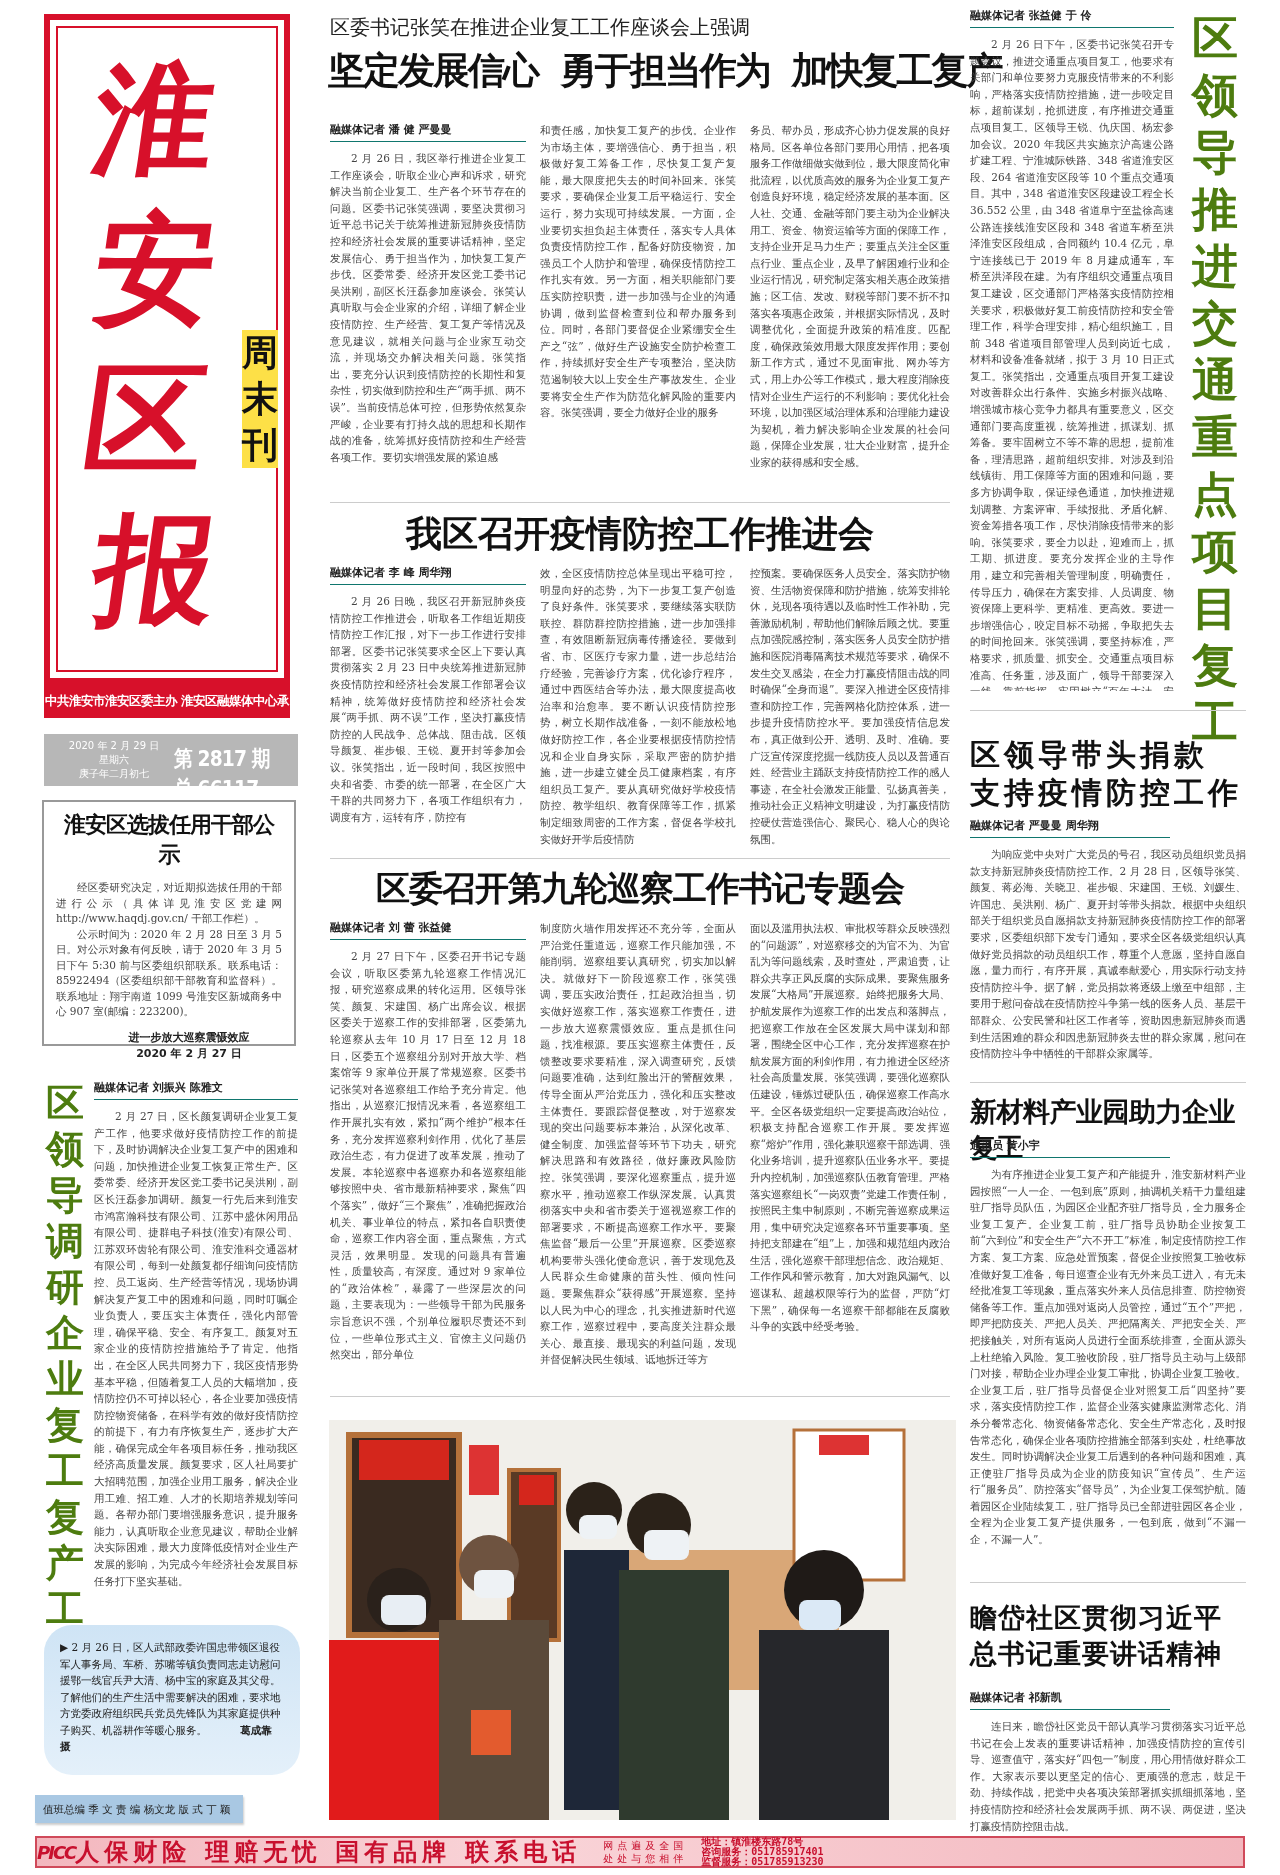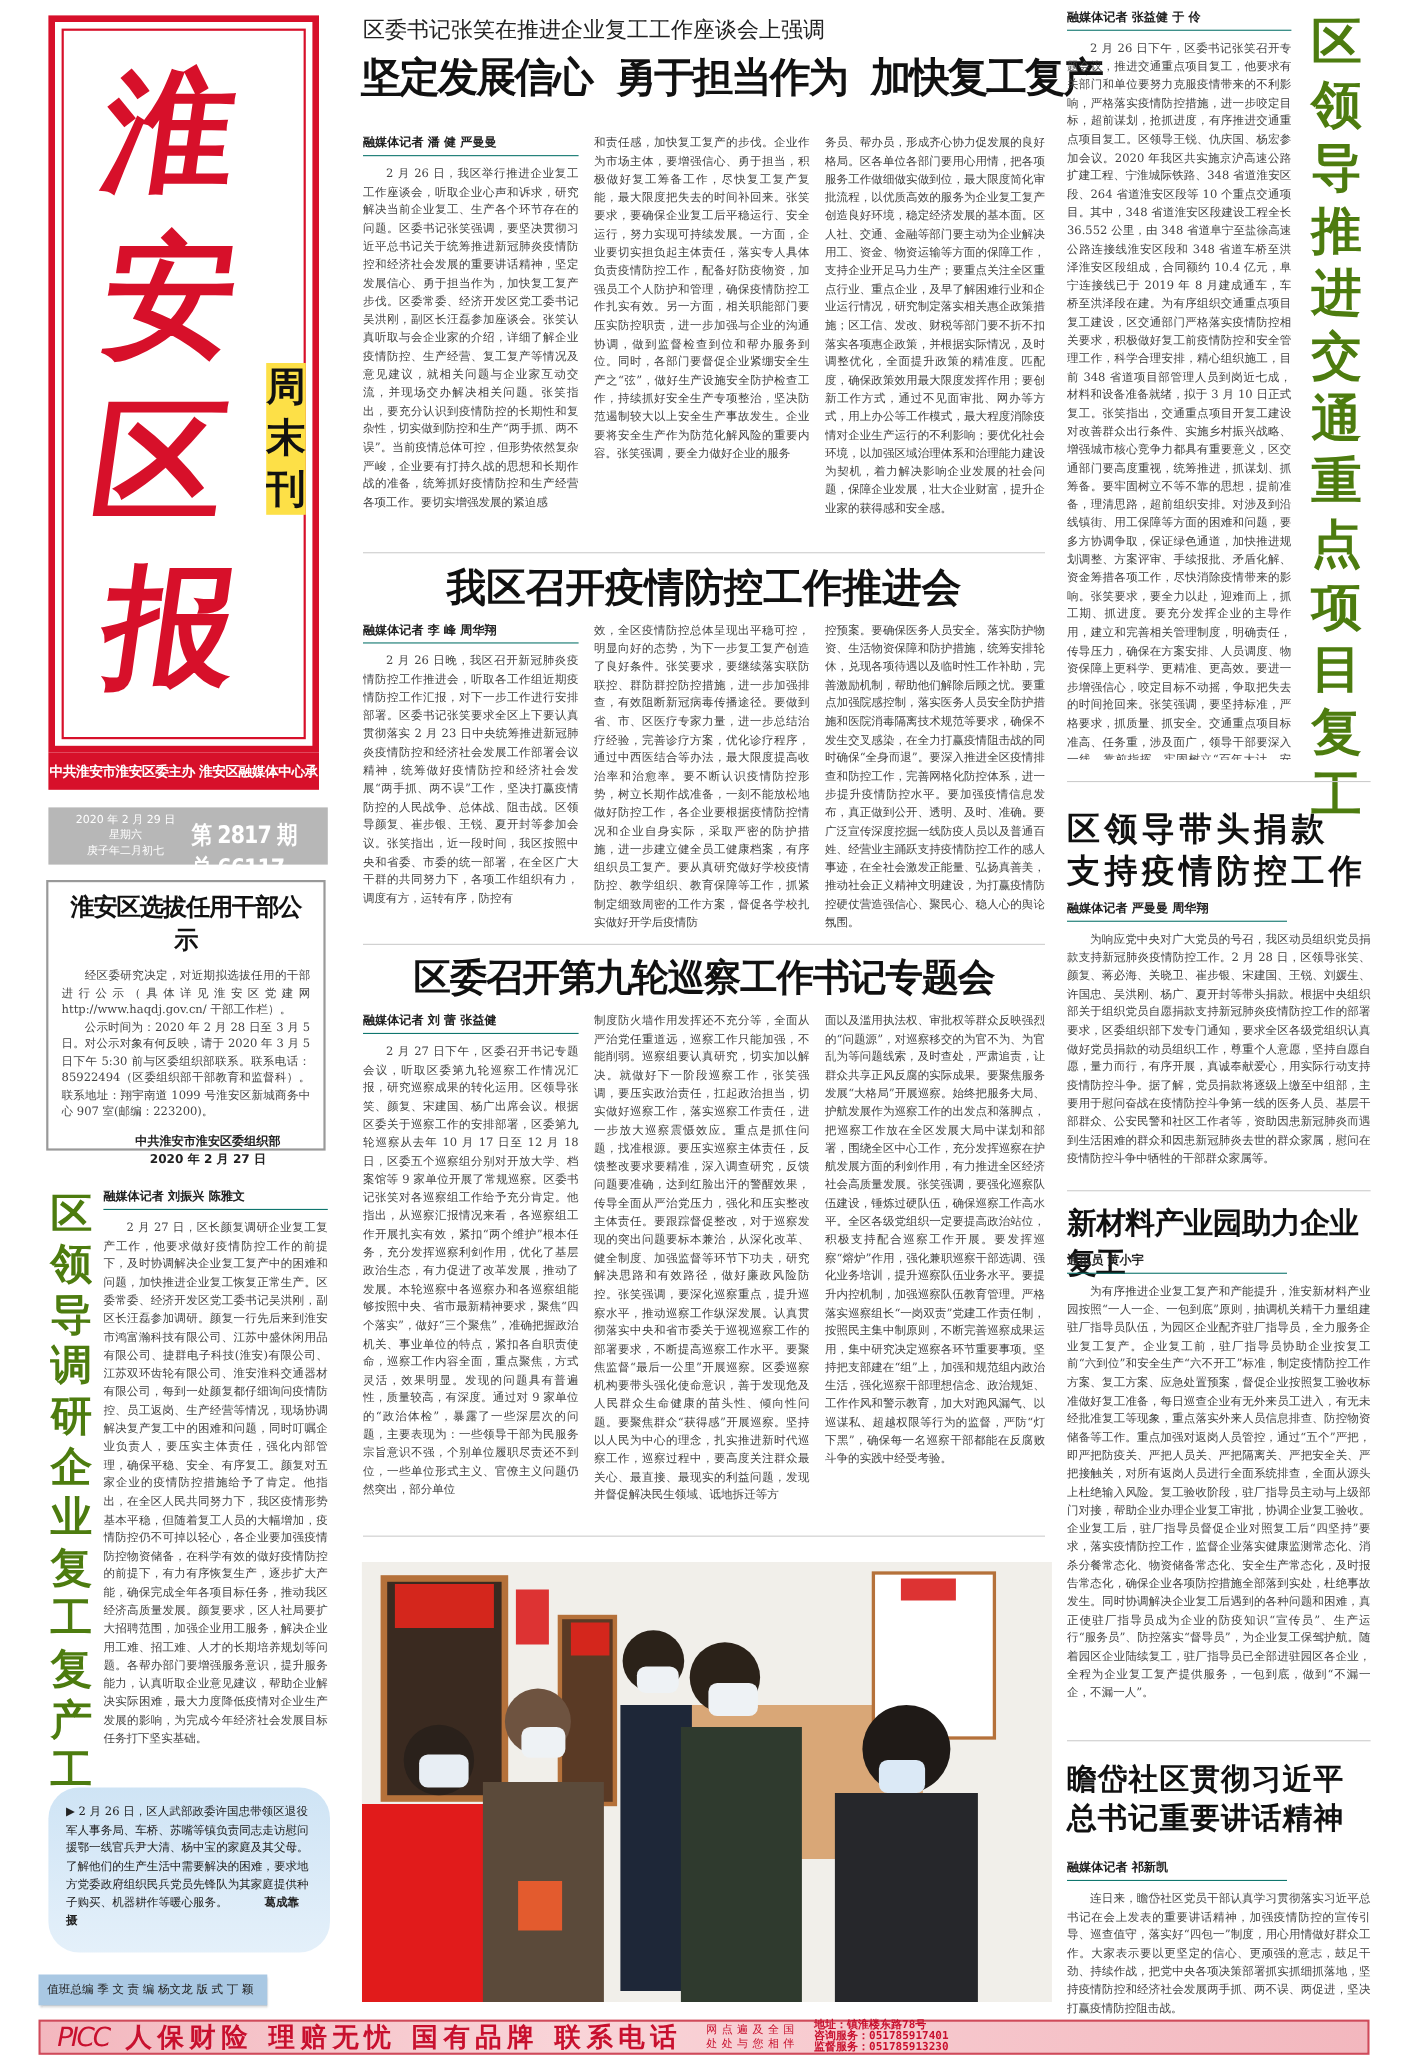--- a/index.html
+++ b/index.html
@@ -17,21 +17,21 @@
 .issue{left:44px;top:734px;width:254px;height:52px;background:#b7b7b7;color:#fff;font-family:"DejaVu Sans",sans-serif}
 .issue .date{position:absolute;left:10px;top:5px;width:120px;text-align:center;font-size:10px;line-height:14px}
 .issue .num{position:absolute;left:130px;top:10px;font-size:22px;font-weight:bold;letter-spacing:-1px;transform:scaleX(0.85);transform-origin:left}
 .notice{left:42px;top:800px;width:254px;height:246px;border:2px solid #999;padding:8px 12px}
 .notice h2{font-family:"DejaVu Serif",serif;font-weight:bold;font-size:22px;color:#111;text-align:center;margin-bottom:10px;letter-spacing:-1px}
 .notice .sig{font-family:"DejaVu Sans",sans-serif;font-weight:bold;font-size:11px;text-align:center;color:#222;line-height:16px;margin-top:10px;padding-left:40px}
 .vtitle{font-family:"DejaVu Sans","Liberation Sans",sans-serif;font-weight:bold;color:#4d7c0f;text-align:center}
 .photo-caption{left:44px;top:1625px;width:256px;height:150px;background:linear-gradient(180deg,#cfe4f5,#e4f0fa);border-radius:28px;padding:14px 16px;font-size:10.5px;line-height:16.5px;color:#222}
 .editors{left:35px;top:1795px;width:208px;height:28px;background:#a9c8e3;font-family:"DejaVu Sans",sans-serif;font-size:10.5px;line-height:28px;padding-left:8px;color:#222;box-shadow:1px 2px 2px #ccc}
 .ad{left:35px;top:1836px;width:1210px;height:32px;background:linear-gradient(90deg,#f3b7be,#f9d4d8 40%,#f3b7be);border:2px solid #d04a5a;display:flex;align-items:center;font-family:"DejaVu Serif",serif;color:#c8102e}
-.ad .logo{font-family:"DejaVu Sans",sans-serif;font-weight:normal;font-size:24px;padding:0 15px;font-style:italic;letter-spacing:-2px}
+.ad .logo{font-family:"DejaVu Sans",sans-serif;font-weight:bold;font-size:18px;padding:0 0;font-style:italic;letter-spacing:-2px}
 .ad .slogan{font-size:24px;font-weight:bold;letter-spacing:5px;margin-right:14px;white-space:nowrap}
 .ad .small{font-size:10px;line-height:13px;letter-spacing:4px;margin-left:8px;margin-right:14px}
 .ad .contact{font-family:"DejaVu Sans Mono",monospace;font-size:10px;line-height:10px;font-weight:bold}
 .photo{left:329px;top:1420px;width:627px;height:400px;background:#e9e6e0;overflow:hidden}
 </style>
 </head>
 <body>
 
 <div class="abs masthead">
   <div class="mast-char" style="top:20px">淮</div>
@@ -49,21 +49,21 @@
     <div>庚子年二月初七</div>
   </div>
   <div class="num">第 2817 期 总 66117</div>
 </div>
 
 <div class="abs notice">
   <h2>淮安区选拔任用干部公示</h2>
   <p class="body-text" style="font-size:10.5px;line-height:15.5px">经区委研究决定，对近期拟选拔任用的干部进行公示（具体详见淮安区党建网 http://www.haqdj.gov.cn/ 干部工作栏）。</p>
   <p class="body-text" style="font-size:10.5px;line-height:15.5px">公示时间为：2020 年 2 月 28 日至 3 月 5 日。对公示对象有何反映，请于 2020 年 3 月 5 日下午 5:30 前与区委组织部联系。联系电话：85922494（区委组织部干部教育和监督科）。联系地址：翔宇南道 1099 号淮安区新城商务中心 907 室(邮编：223200)。</p>
   <div class="sig">
-    <div>中共淮安市淮安区委组织部</div>
+    <div>进一步放大巡察震慑效应</div>
     <div>2020 年 2 月 27 日</div>
   </div>
 </div>
 
 <div class="abs vtitle" style="left:42px;top:1080px;width:46px;font-size:38px;line-height:46px">区领导调研企业复工复产工作</div>
 <div class="abs" style="left:94px;top:1080px;width:204px;height:520px">
   <div class="byline">融媒体记者 刘振兴 陈雅文</div>
   <div class="body-text" style="height:490px">2 月 27 日，区长颜复调研企业复工复产工作，他要求做好疫情防控工作的前提下，及时协调解决企业复工复产中的困难和问题，加快推进企业复工恢复正常生产。区委常委、经济开发区党工委书记吴洪刚，副区长汪磊参加调研。颜复一行先后来到淮安市鸿富瀚科技有限公司、江苏中盛休闲用品有限公司、捷群电子科技(淮安)有限公司、江苏双环齿轮有限公司、淮安淮科交通器材有限公司，每到一处颜复都仔细询问疫情防控、员工返岗、生产经营等情况，现场协调解决复产复工中的困难和问题，同时叮嘱企业负责人，要压实主体责任，强化内部管理，确保平稳、安全、有序复工。颜复对五家企业的疫情防控措施给予了肯定。他指出，在全区人民共同努力下，我区疫情形势基本平稳，但随着复工人员的大幅增加，疫情防控仍不可掉以轻心，各企业要加强疫情防控物资储备，在科学有效的做好疫情防控的前提下，有力有序恢复生产，逐步扩大产能，确保完成全年各项目标任务，推动我区经济高质量发展。颜复要求，区人社局要扩大招聘范围，加强企业用工服务，解决企业用工难、招工难、人才的长期培养规划等问题。各帮办部门要增强服务意识，提升服务能力，认真听取企业意见建议，帮助企业解决实际困难，最大力度降低疫情对企业生产发展的影响，为完成今年经济社会发展目标任务打下坚实基础。</div>
 </div>
 

